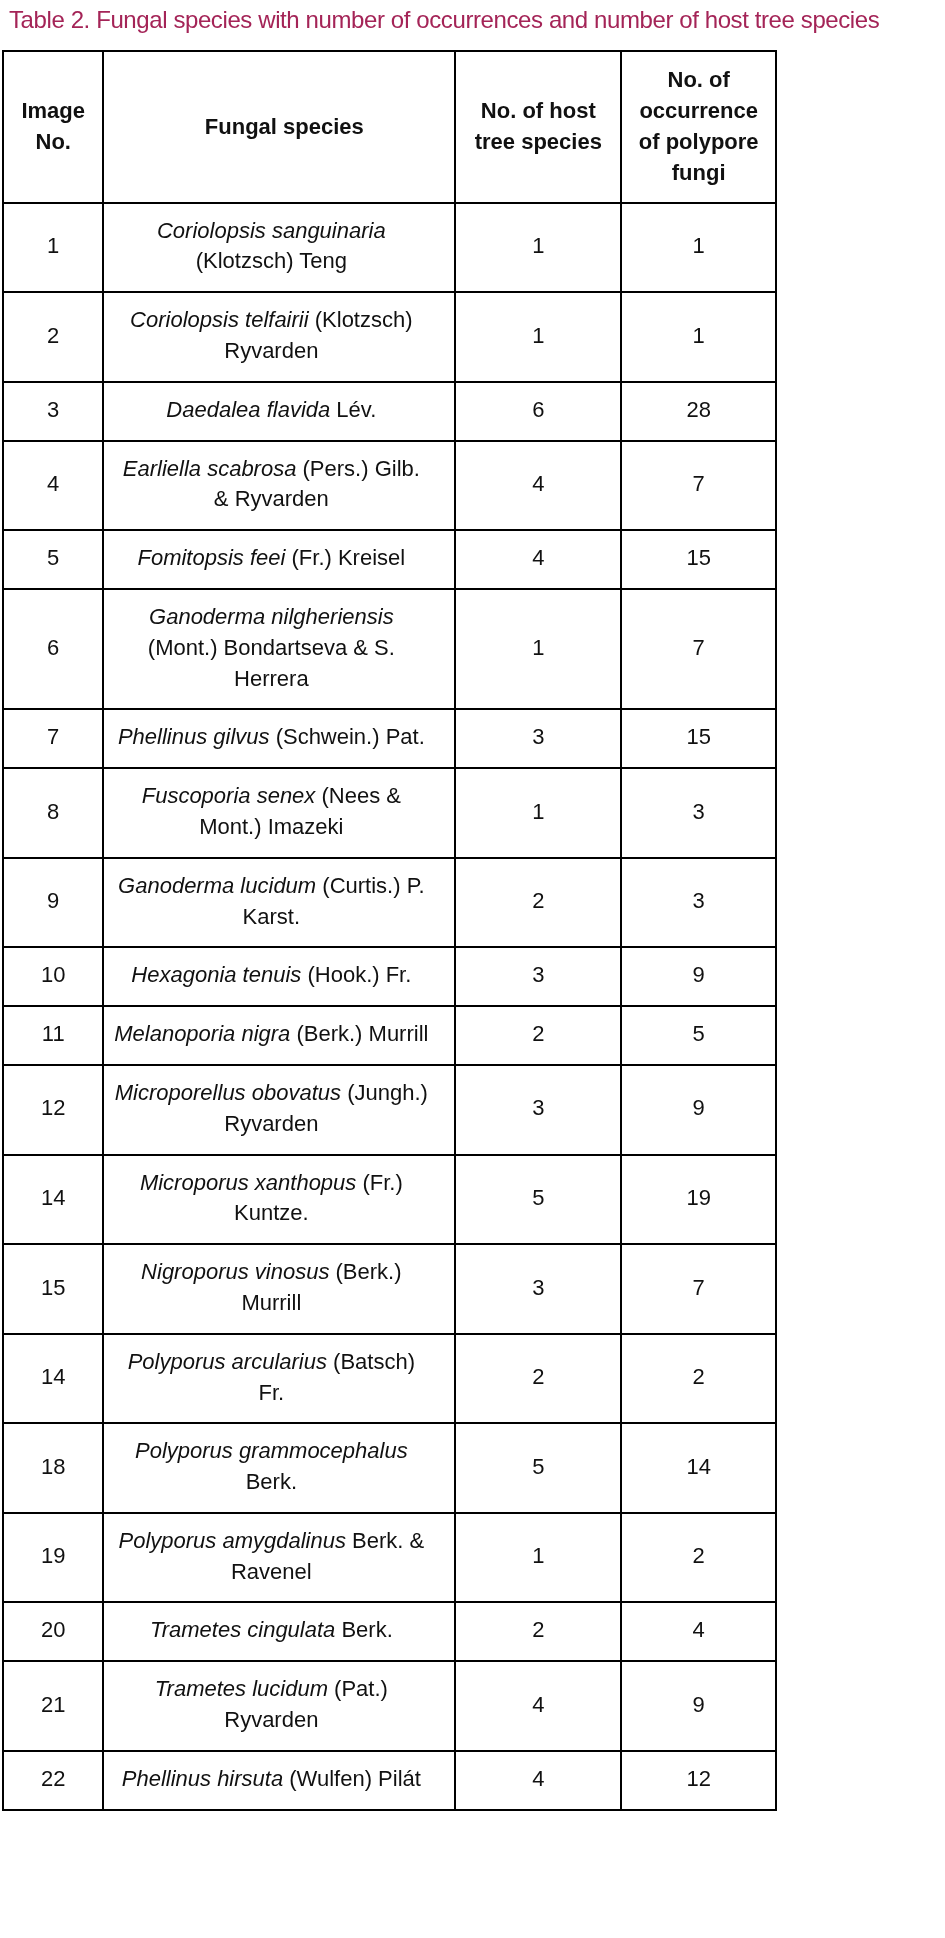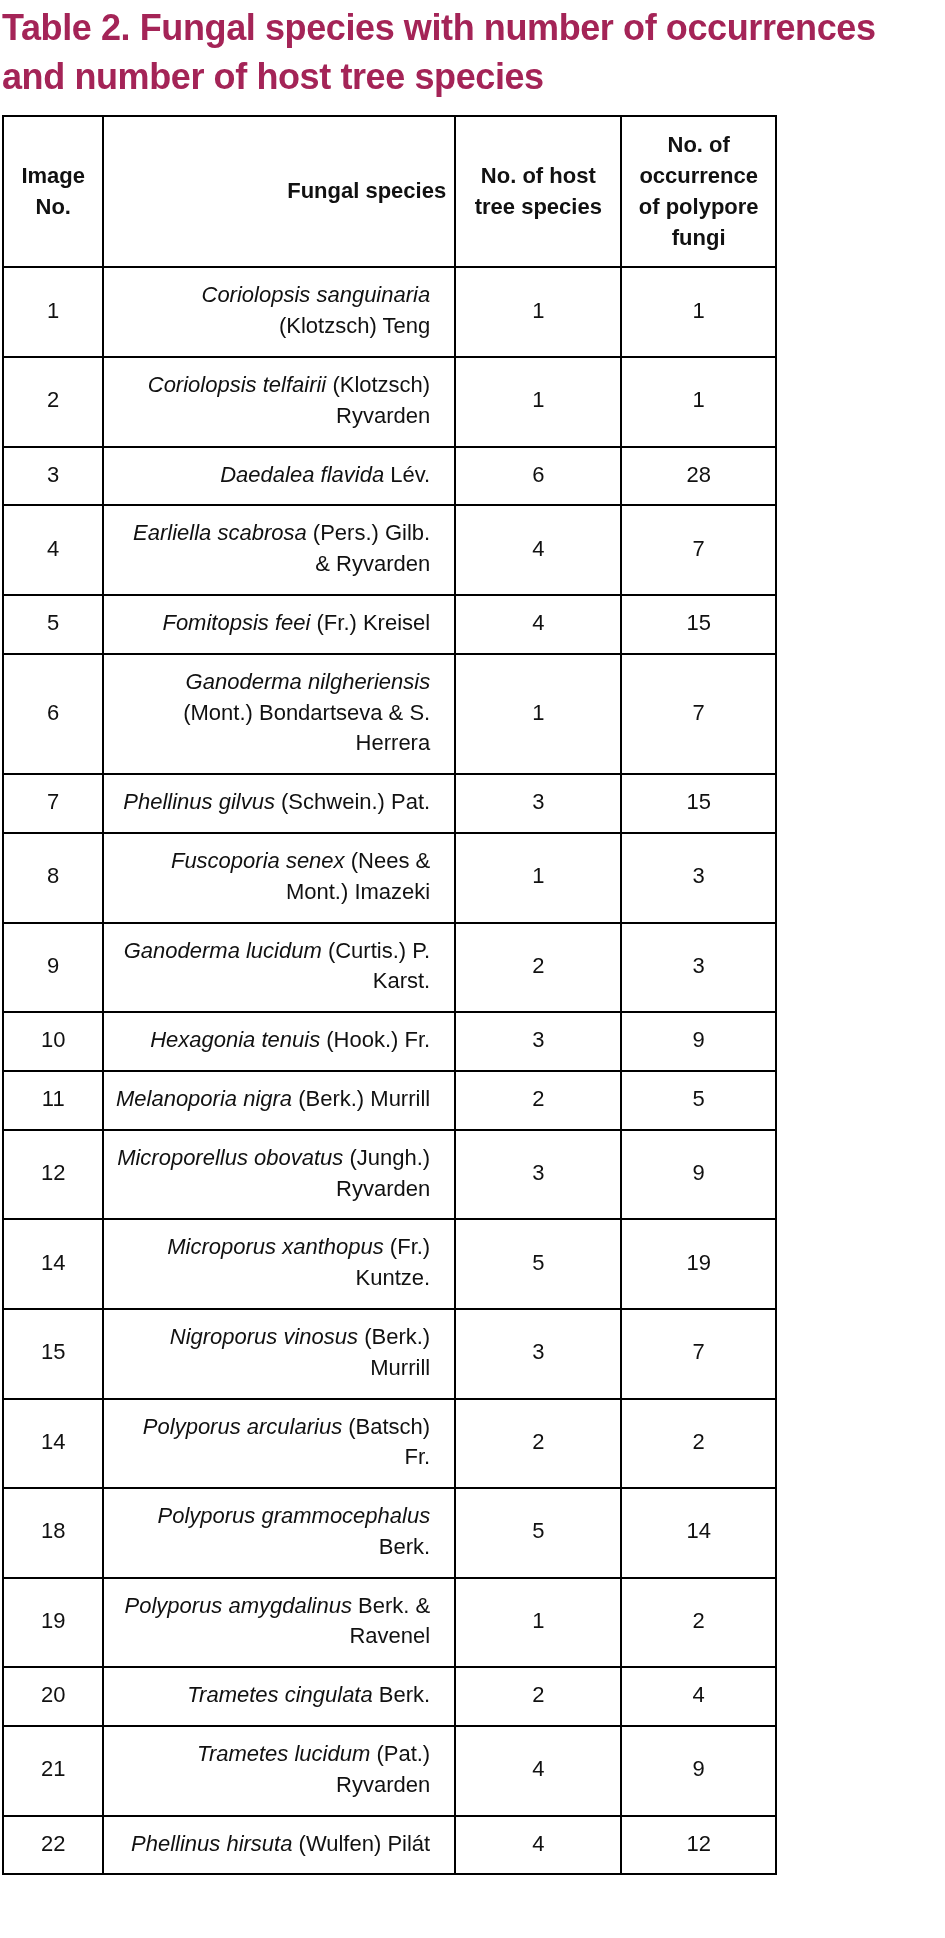--- a/index.html
+++ b/index.html
@@ -10,55 +10,55 @@
   *{box-sizing:border-box;}
   html,body{margin:0;padding:0;background:#ffffff;}
   body{
     width:945px;
     font-family:"Liberation Sans", sans-serif;
     color:var(--text-color);
   }
   .page{padding:2px 2px 6px 2px;}
   .table-title{
     color:var(--title-color);
-    font-size:36px;
-    font-weight:700;
+    font-size:24px;
+    font-weight:400;
     line-height:1.35;
     letter-spacing:-0.4px;
-    margin:2px 0 14px 0;
+    margin:2px 0 14px 7px;
   }
   table.data-table{
     border-collapse:collapse;
     width:775px;
     table-layout:fixed;
   }
   .data-table th,
   .data-table td{
     border:2px solid var(--border-color);
     font-size:22px;
     line-height:1.4;
     vertical-align:middle;
   }
   .data-table th{
     font-weight:700;
     padding:13px 8px;
     text-align:center;
   }
   .data-table th.h-species{
-    text-align:right;
+    text-align:center;
     padding-left:18px;
   }
   .data-table td{
     padding:12px 8px 14px 8px;
   }
   td.col-no, td.col-host, td.col-occ{
     text-align:center;
   }
   td.col-species{
-    text-align:right;
+    text-align:center;
     padding-right:24px;
   }
   .sp{font-style:italic;}
 </style>
 </head>
 <body>
 
 <div class="page">
   <h2 class="table-title">Table 2. Fungal species with number of occurrences and number of host tree species</h2>
 

